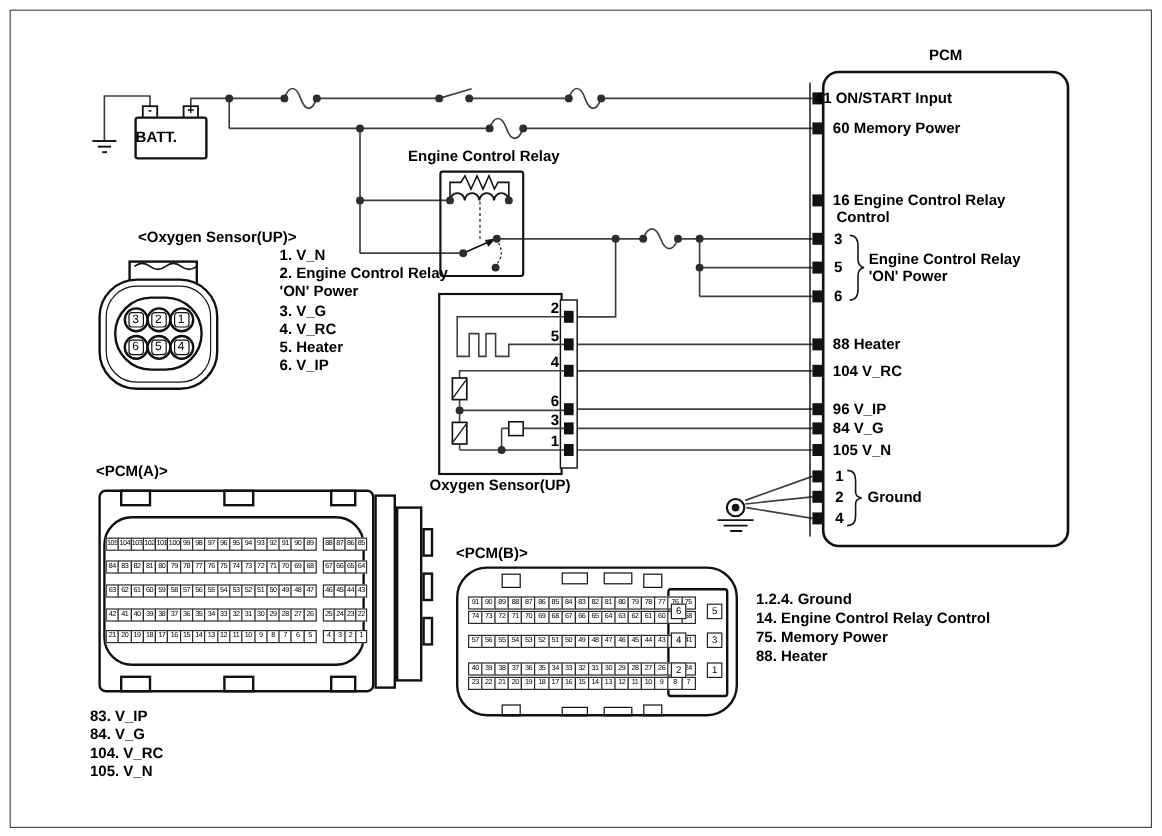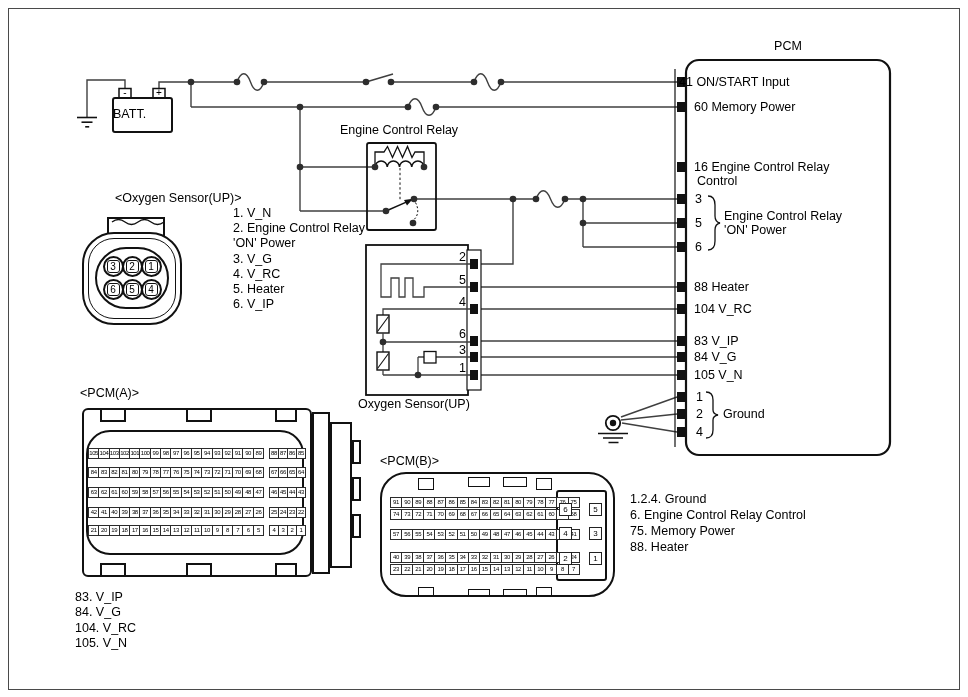--- a/index.html
+++ b/index.html
@@ -1,20 +1,20 @@
 <!DOCTYPE html>
 <html><head>
 <meta charset="utf-8">
 <style>
   html,body{margin:0;padding:0;background:#fff;}
   #canvas{position:relative;width:968px;height:697px;background:#fff;overflow:hidden;
           font-family:"Liberation Sans",sans-serif;color:#000;}
   #frame{position:absolute;left:8px;top:8px;width:950px;height:680px;border:1px solid #4a4a4a;}
   svg{position:absolute;left:0;top:0;}
-  .lbl{position:absolute;font-size:12.5px;line-height:14px;white-space:nowrap;color:#000;}
+  .lbl{position:absolute;font-size:12.5px;line-height:14px;white-space:nowrap;color:#000;font-weight:bold;}
   .ctr{text-align:center;}
   .rt{text-align:right;}
   
   .shell{position:absolute;box-sizing:border-box;border:2px solid #111;background:transparent;}
   .o2outer{border-width:2.5px;border-radius:32px;background:#fff;}
   .o2inner{border-width:1.5px;border-radius:26px;}
   .o2face{border-width:2px;border-radius:31px;}
   
   .crow{position:absolute;display:flex;}
   .grp{display:flex;}
@@ -195,21 +195,21 @@
   <div class="lbl" style="left:694px;top:100px;">60 Memory Power</div>
   <div class="lbl" style="left:694px;top:160px;">16 Engine Control Relay</div>
   <div class="lbl" style="left:697px;top:174px;">Control</div>
   <div class="lbl" style="left:695px;top:192px;">3</div>
   <div class="lbl" style="left:695px;top:216px;">5</div>
   <div class="lbl" style="left:695px;top:240px;">6</div>
   <div class="lbl" style="left:724px;top:209px;">Engine Control Relay</div>
   <div class="lbl" style="left:724px;top:223px;">'ON' Power</div>
   <div class="lbl" style="left:694px;top:280px;">88 Heater</div>
   <div class="lbl" style="left:694px;top:302px;">104 V_RC</div>
-  <div class="lbl" style="left:694px;top:334px;">83 V_IP</div>
+  <div class="lbl" style="left:694px;top:334px;">96 V_IP</div>
   <div class="lbl" style="left:694px;top:350px;">84 V_G</div>
   <div class="lbl" style="left:694px;top:368px;">105 V_N</div>
   <div class="lbl" style="left:696px;top:390px;">1</div>
   <div class="lbl" style="left:696px;top:407px;">2</div>
   <div class="lbl" style="left:696px;top:425px;">4</div>
   <div class="lbl" style="left:723px;top:407px;">Ground</div>
 
   <div class="lbl rt" style="left:446px;top:250px;width:20px;">2</div>
   <div class="lbl rt" style="left:446px;top:273px;width:20px;">5</div>
   <div class="lbl rt" style="left:446px;top:295px;width:20px;">4</div>
@@ -535,17 +535,17 @@
 
   <div class="bigpin" style="left:559px;top:503px;">6</div>
   <div class="bigpin" style="left:589px;top:503px;">5</div>
   <div class="bigpin" style="left:559px;top:527px;">4</div>
   <div class="bigpin" style="left:589px;top:527px;">3</div>
   <div class="bigpin" style="left:559px;top:552px;">2</div>
   <div class="bigpin" style="left:589px;top:552px;">1</div>
 
   <div class="lbl legend" style="left:630px;top:491px;line-height:16px;">
     <div>1.2.4. Ground</div>
-    <div>6. Engine Control Relay Control</div>
+    <div>14. Engine Control Relay Control</div>
     <div>75. Memory Power</div>
       <div>88. Heater</div>
   </div>
 </div>
 
 </body></html>

